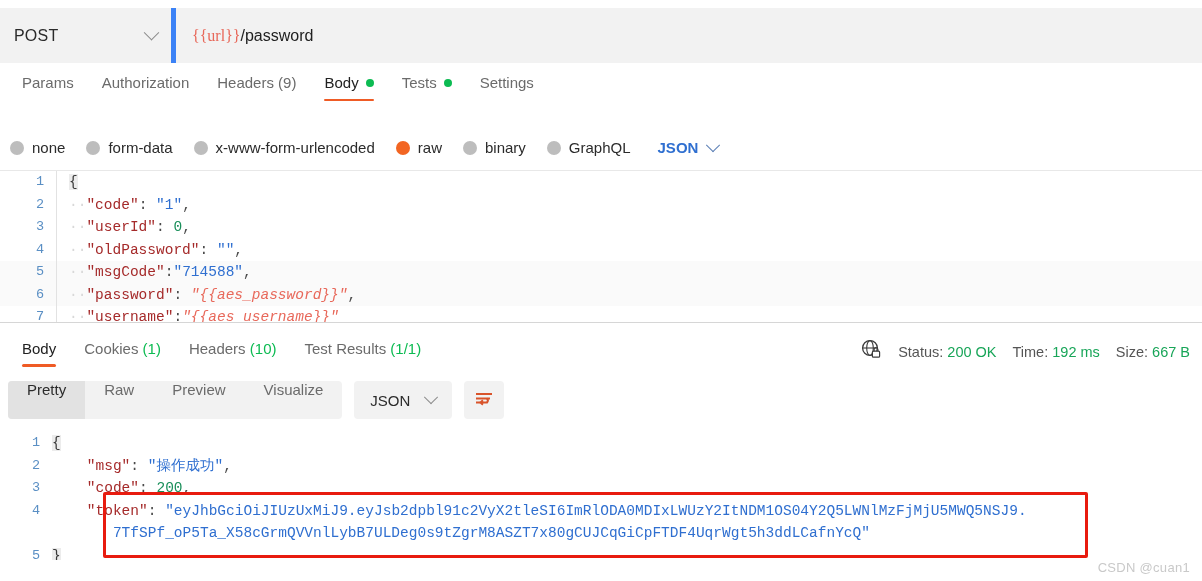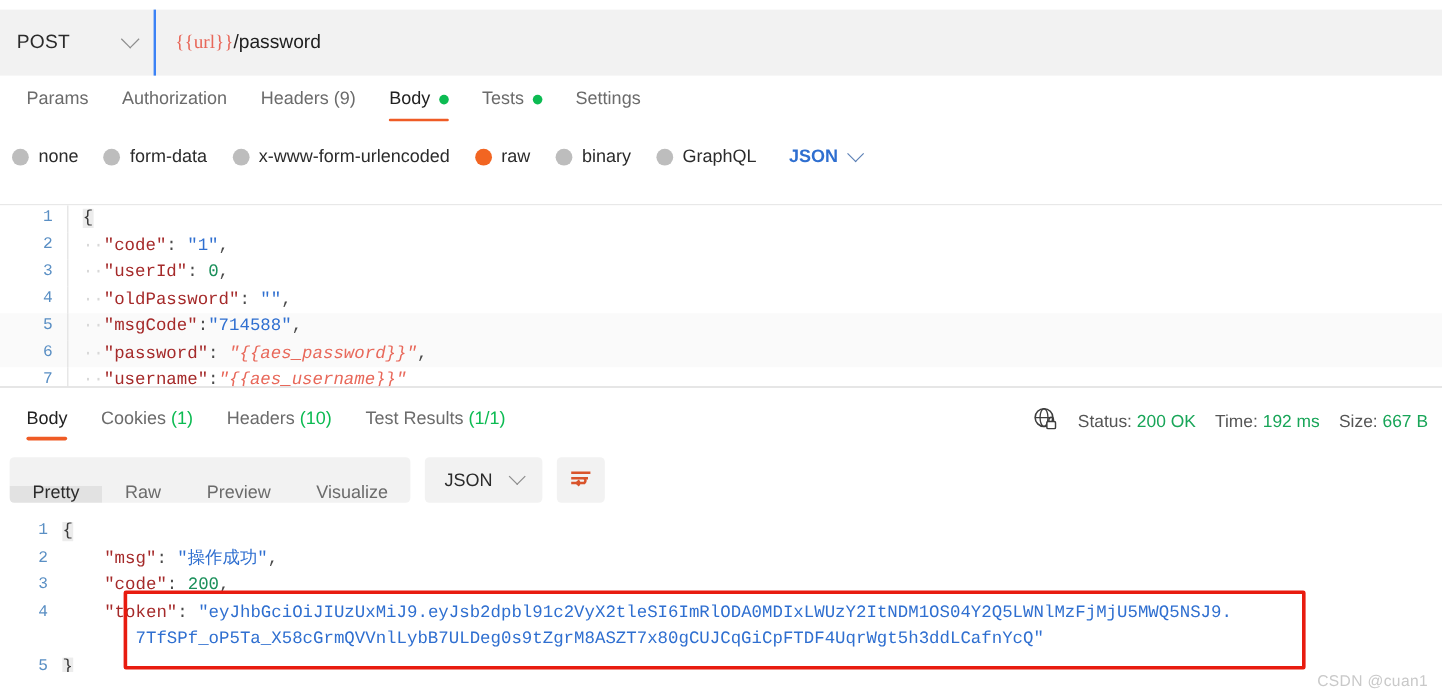--- a/index.html
+++ b/index.html
@@ -11,24 +11,24 @@
   }
   body { position: relative; }
 
   
   .urlbar {
     position: absolute; left: 0; top: 8px;
     width: 1202px; height: 55px;
     display: flex; align-items: stretch;
   }
   .method-box {
-    width: 130px; background: #f2f2f2;
+    width: 176px; background: #f2f2f2;
     display: flex; align-items: center; justify-content: space-between;
     padding: 0 14px 0 14px;
-    border-right: 2px solid #3b82f6;
+    border-right: 5px solid #3b82f6;
   }
   .method-label { font-size: 16px; color: #2b2b2b; font-weight: 500; letter-spacing: .2px; }
   .chev {
     width: 11px; height: 11px;
     border-right: 1.6px solid #8d8d8d; border-bottom: 1.6px solid #8d8d8d;
     transform: rotate(45deg) translate(-2px,-2px);
   }
   .url-input-box {
     flex: 1; background: #f2f2f2;
     display: flex; align-items: center; padding-left: 16px;
@@ -55,21 +55,21 @@
     content: ""; position: absolute;
     left: 14px; right: 14px; bottom: 2px; height: 2.5px;
     background: #ef5b25; border-radius: 2px;
   }
   .dot-green { width: 8px; height: 8px; border-radius: 50%; background: #0cbb52; display:inline-block; }
 
   
   .body-types {
     position: absolute; left: 0; top: 122px;
     width: 1202px; height: 34px;
-    display: flex; align-items: flex-start; padding-left: 10px;
+    display: flex; align-items: flex-end; padding-left: 10px;
   }
   .radio-item {
     display: flex; align-items: center; gap: 8px;
     margin-right: 21px; font-size: 15px; color: #2b2b2b;
     cursor: pointer; white-space: nowrap;
   }
   .radio {
     width: 14px; height: 14px; border-radius: 50%;
     background: #bdbdbd; flex: none;
   }
@@ -153,22 +153,22 @@
   
   .res-toolbar {
     position: absolute; left: 8px; top: 381px;
     display: flex; align-items: center; gap: 12px;
   }
   .seg {
     display: flex; background: #f2f2f2; border-radius: 4px; overflow: hidden;
     height: 38px; align-items: stretch;
   }
   .seg-btn {
-    display: flex; align-items: flex-end; padding: 0 19px;
-    font-size: 15px; color: #6b6b6b; cursor: pointer; white-space: nowrap; margin-top: 24px;
+    display: flex; align-items: flex-start; padding: 0 19px;
+    font-size: 15px; color: #6b6b6b; cursor: pointer; white-space: nowrap;
   }
   .seg-btn.active { background: #e2e2e2; color: #2b2b2b; }
   .fmt-select {
     display: flex; align-items: center; gap: 16px;
     height: 38px; padding: 0 16px; background: #f2f2f2; border-radius: 4px;
     font-size: 15px; color: #2b2b2b; cursor: pointer;
   }
   .chev-gray {
     width: 10px; height: 10px;
     border-right: 1.6px solid #8d8d8d; border-bottom: 1.6px solid #8d8d8d;

